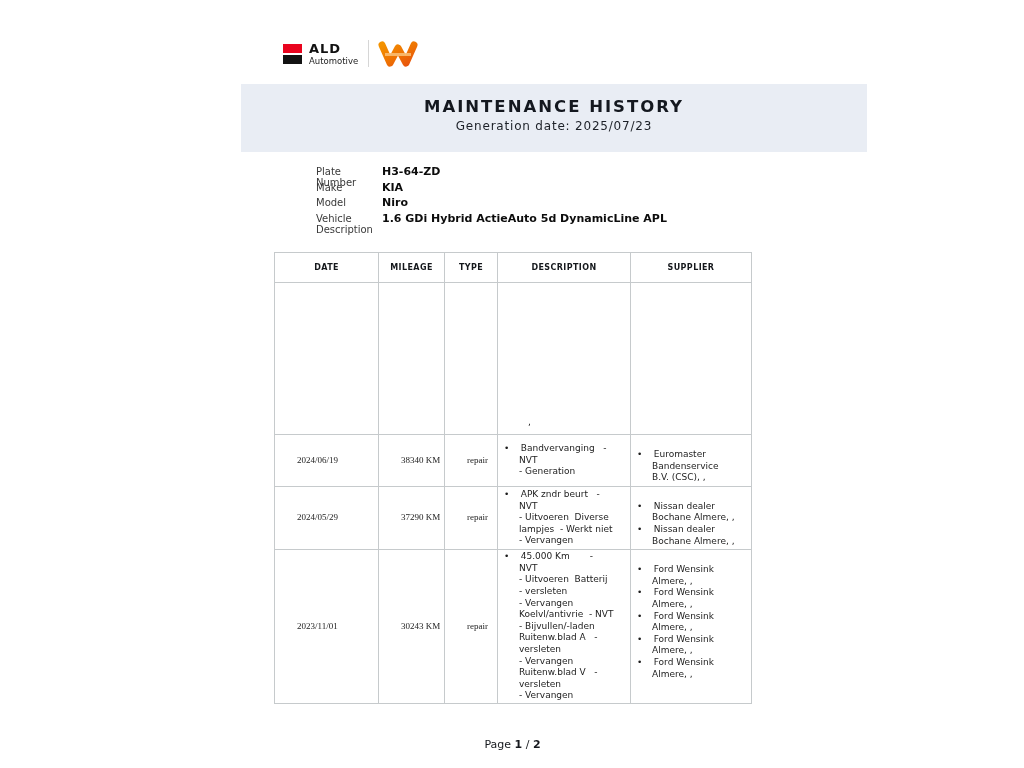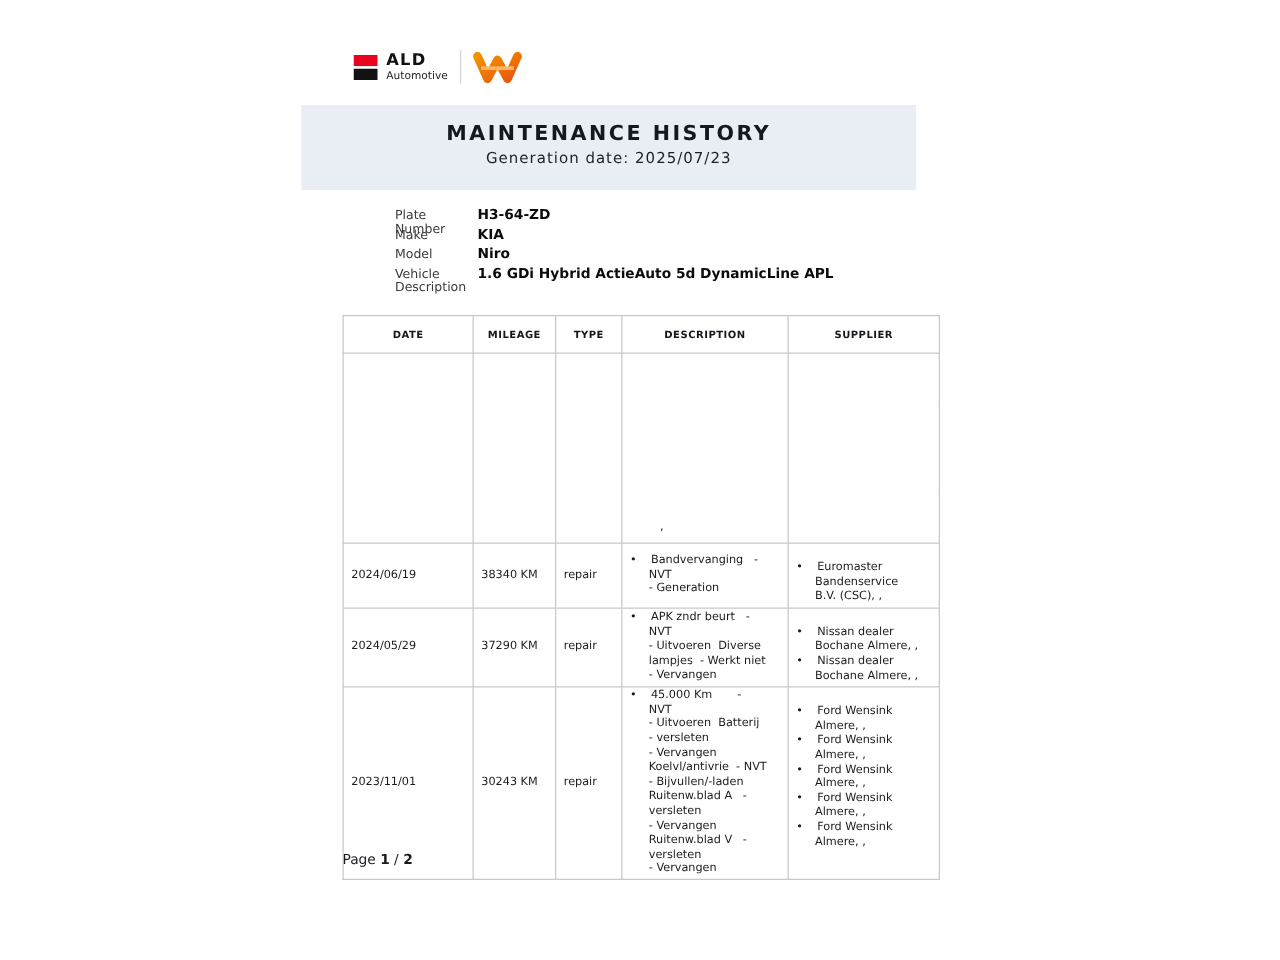--- a/index.html
+++ b/index.html
@@ -18,21 +18,21 @@
   .ald-mark .white { height:2px; background:#ffffff; }
   .ald-mark .black { height:9px; background:#121212; }
   .ald-text { margin-left:7px; margin-top:6px; line-height:1; }
   .ald-acronym { font-size:13px; font-weight:bold; letter-spacing:1px; color:#111; }
   .ald-subtitle { font-size:8.5px; color:#222; margin-top:2px;text-align:center; }
   .logo-divider { width:1px; height:27px; background:#d6d6d6; margin:4px 8px 0 10px; }
   .w-logo { margin-top:4px; }
 
   
   .banner {
-    position:absolute; left:241px; top:84px; width:492px; height:68px;
+    position:absolute; left:241px; top:84px; width:626px; height:68px;
     background:#e9edf4; text-align:center;
   }
   .banner-title {
     margin-top:13px; font-size:16.5px; font-weight:bold; letter-spacing:2px; color:#14181f;
   }
   .banner-date {
     margin-top:3px; font-size:12px; letter-spacing:0.8px; color:#1c2027;
   }
 
   
@@ -50,35 +50,35 @@
   .maintenance thead tr { height:30px; }
   .maintenance th {
     font-size:8px; font-weight:bold; letter-spacing:0.4px;
     text-align:center; color:#15181c; padding:0 2px;
   }
   .maintenance td { font-size:9px; line-height:11.6px; color:#1c1c1c; overflow:hidden; }
   tr.r0 { height:152px; }
   tr.r1 { height:50px; }
   tr.r2 { height:62px; }
   tr.r3 { height:153px; }
-  td.c-date, td.c-mileage, td.c-type { vertical-align:middle; padding-left:6px; white-space:pre; }
+  td.c-date, td.c-mileage, td.c-type { vertical-align:middle; padding-left:22px; white-space:pre;font-family:Liberation Serif, serif; }
   td.c-desc { vertical-align:middle; padding:1px 1px 1px 21px; }
   td.c-supp { vertical-align:top; padding:14px 1px 2px 21px; }
   .line { white-space:pre; }
   .line.bullet { text-indent:-15px; }
   tr.row-empty td.c-desc { vertical-align:bottom; padding-left:30px; padding-bottom:5px; }
   tr.row-empty td.c-supp { position:relative; }
   .edge-mark {
     position:absolute; right:-2px; color:#aeb4ba; font-size:8px; line-height:6px;
   }
 
   
   .footer {
-    position:absolute; left:274px; top:681px; width:477px;
-    text-align:left; font-size:11px; color:#16191e;
+    position:absolute; left:274px; top:738px; width:477px;
+    text-align:center; font-size:11px; color:#16191e;
   }
   .footer .bold { font-weight:bold; }
   .footer span { white-space:pre; }
 </style>
 </head>
 <body>
 
 <div class="page">
 
   <div class="logo-row">

